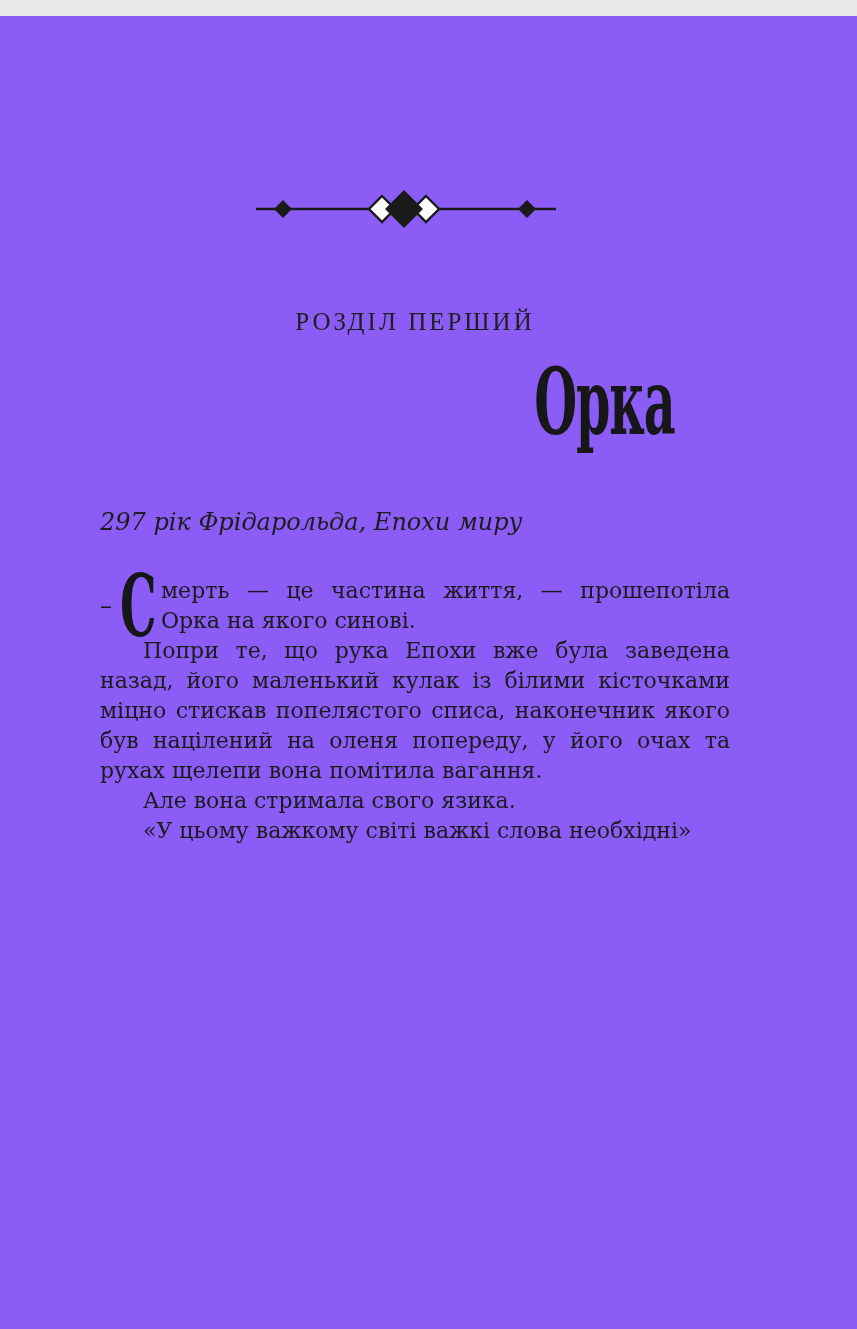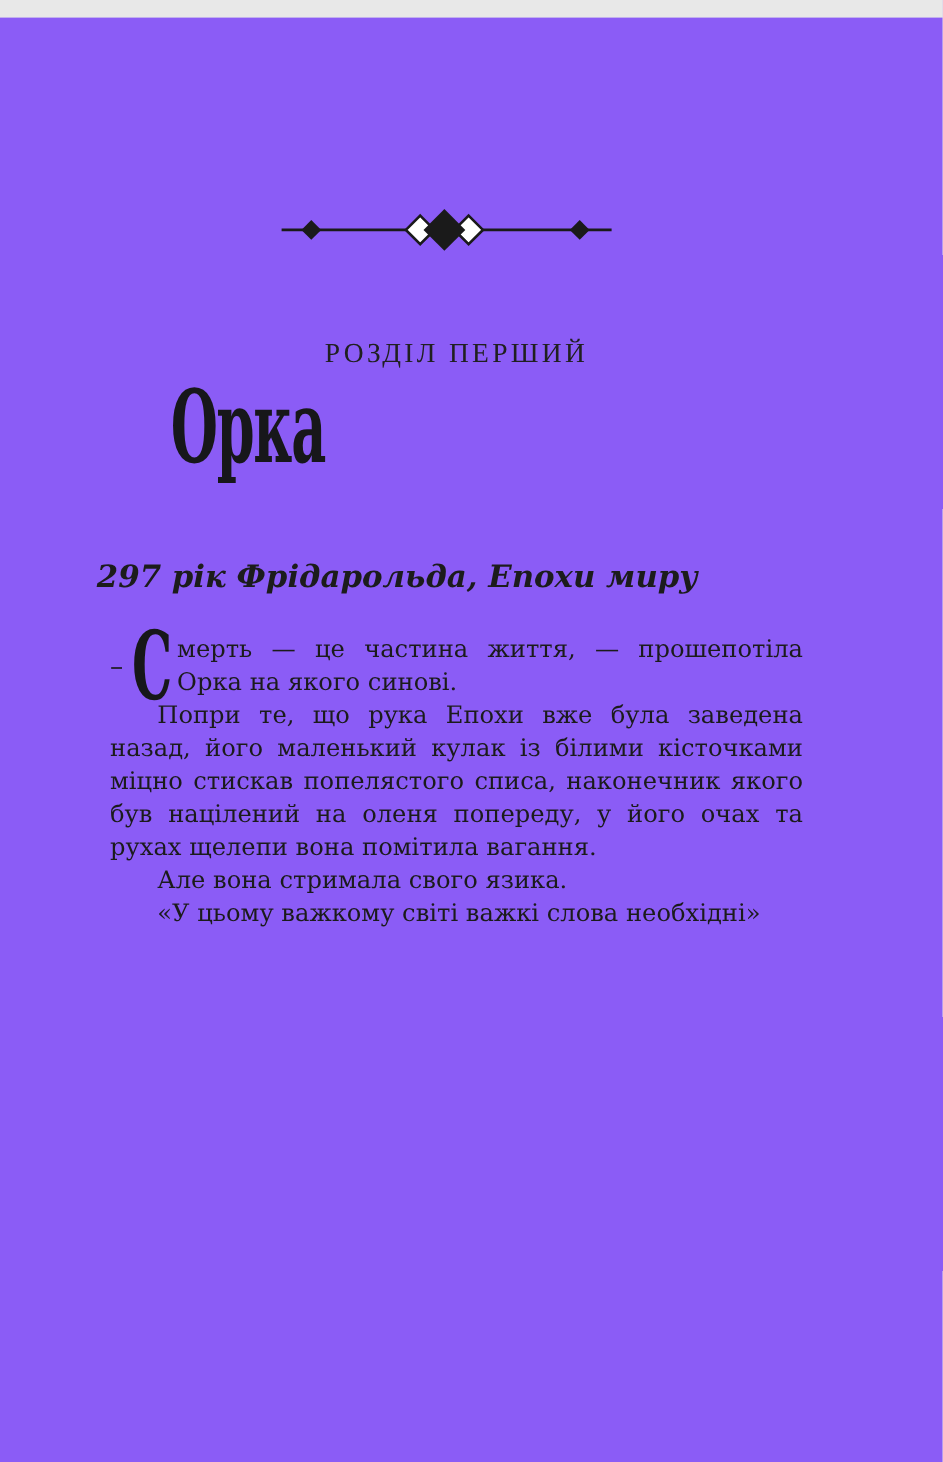--- a/index.html
+++ b/index.html
@@ -18,38 +18,38 @@
   }
   .chapter-label {
     position:absolute; top:292px; left:100px; width:630px;
     text-align:center;
     font-family:"Liberation Serif", serif;
     font-size:25px; letter-spacing:3px;
     color:#202020;
     white-space:nowrap;
   }
   .chapter-title {
-    position:absolute; top:330px; left:100px; width:630px;
-    text-align:left; line-height:84px; height:90px;
+    position:absolute; top:344px; left:100px; width:630px;
+    text-align:right; line-height:84px; height:90px;
   }
   .chapter-title .title-text {
     display:inline-block;
     font-family:"DejaVu Serif", serif;
     font-weight:bold;
     font-size:88px;
     transform:scaleX(0.56) scaleY(1.04);
     transform-origin:center;
     letter-spacing:-2px;
     color:#17171a;
   }
   .date-line {
-    position:absolute; top:492px; left:88px; width:630px;
+    position:absolute; top:492px; left:100px; width:630px;
     font-family:"DejaVu Serif", serif;
-    font-style:italic; font-weight:bold;
-    font-size:28px;
+    font-style:italic; font-weight:normal;
+    font-size:24px;
     color:#1c1c1c;
   }
   .body-text {
     position:absolute; top:560px; left:100px; width:630px;
     font-size:22px; line-height:30px;
     text-align:justify;
     color:#1b1b1b;
   }
   .body-text p { margin:0; text-indent:43px; }
   .body-text p.para-first { text-indent:0; }

